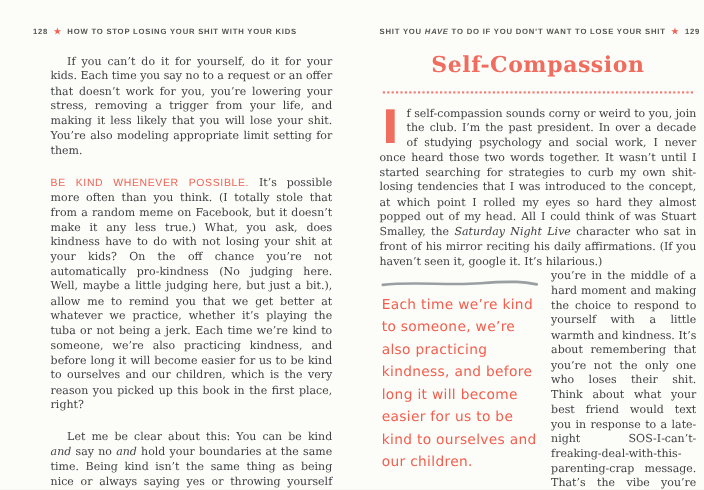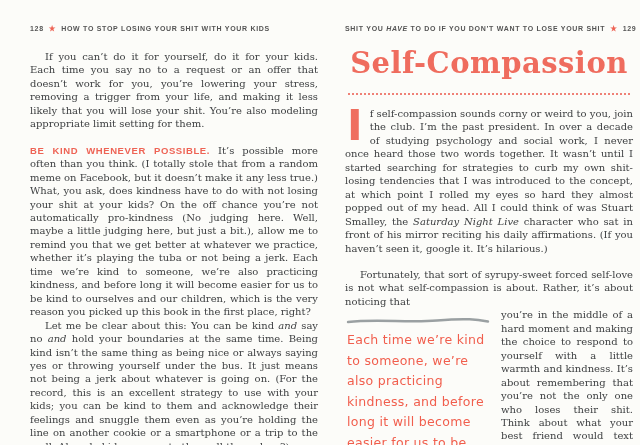--- a/index.html
+++ b/index.html
@@ -27,34 +27,34 @@
   }
   .running-head .star { color: #ee6355; font-size: 7.5px; margin: 0 5px; }
   .rh-right { text-align: right; padding-right: 16px; }
   .rh-right em { font-style: italic; }
 
   .body-copy {
     margin-top: 17px;
     font-size: 10px; line-height: 13.45px;
     text-align: justify;
   }
-  .body-copy p { margin: 0; }
+  .body-copy p { margin: 16px; }
   .body-copy p.sp { margin-top: 13px; }
   .indent { text-indent: 15px; }
   em { }
 
   .red-heading {
     font-family: "Liberation Sans", sans-serif;
-    color: #ee6355; font-weight: bold;
+    color: #ee6355; font-weight: normal;
     font-size: 9.5px; letter-spacing: 0.6px;
   }
 
   .chapter-title {
     font-family: "DejaVu Serif", serif;
-    color: #ef6c5e; font-size: 29px; font-weight: bold;
+    color: #ef6c5e; font-size: 20px; font-weight: bold;
     letter-spacing: 0.5px;
     text-align: center;
     margin: 13px 0 0 0;
   }
   .dotted-rule {
     border: none;
     border-top: 2px dotted #ef8177;
     margin: 13px 3px 0 3px;
     height: 0;
   }
@@ -117,21 +117,20 @@
     <div class="running-head rh-right">
       <span>SHIT YOU </span><em>HAVE</em><span> TO DO IF YOU DON’T WANT TO LOSE YOUR SHIT</span><span class="star">★</span><span>129</span>
     </div>
 
     <h1 class="chapter-title">Self-Compassion</h1>
     <div class="dotted-rule"></div>
 
     <div class="rp-copy">
       <p><span class="dropcap">I</span><span>f self-compassion sounds corny or weird to you, join the club. I’m the past president. In over a decade of studying psychology and social work, I never once heard those two words together. It wasn’t until I started searching for strategies to curb my own shit-losing tendencies that I was introduced to the concept, at which point I rolled my eyes so hard they almost popped out of my head. All I could think of was Stuart Smalley, the </span><em>Saturday Night Live</em><span> character who sat in front of his mirror reciting his daily affirmations. (If you haven’t seen it, google it. It’s hilarious.)</span></p>
 
-      <p class="sp indent">Fortunately, that sort of syrupy-sweet forced self-love is not what self-compassion is about. Rather, it’s about noticing that</p>
 
       <div>
         <div class="pullquote">
           <svg class="hand-rule" width="146" height="9" viewBox="0 0 146 9">
             <path d="M3 6 C 32 2.5, 62 7, 92 4.5 S 132 3.5, 143 5.5" stroke="#9aa0a2" stroke-width="2.4" fill="none" stroke-linecap="round"></path>
           </svg>
           <span class="pq-text">Each time we’re kind to someone, we’re also practicing kindness, and before long it will become easier for us to be kind to ourselves and our children.</span>
 
         </div>
         <p>you’re in the middle of a hard moment and making the choice to respond to yourself with a little warmth and kindness. It’s about remembering that you’re not the only one who loses their shit. Think about what your best friend would text you in response to a late-night SOS-I-can’t-freaking-deal-with-this-parenting-crap message. That’s the vibe you’re going for.</p>

